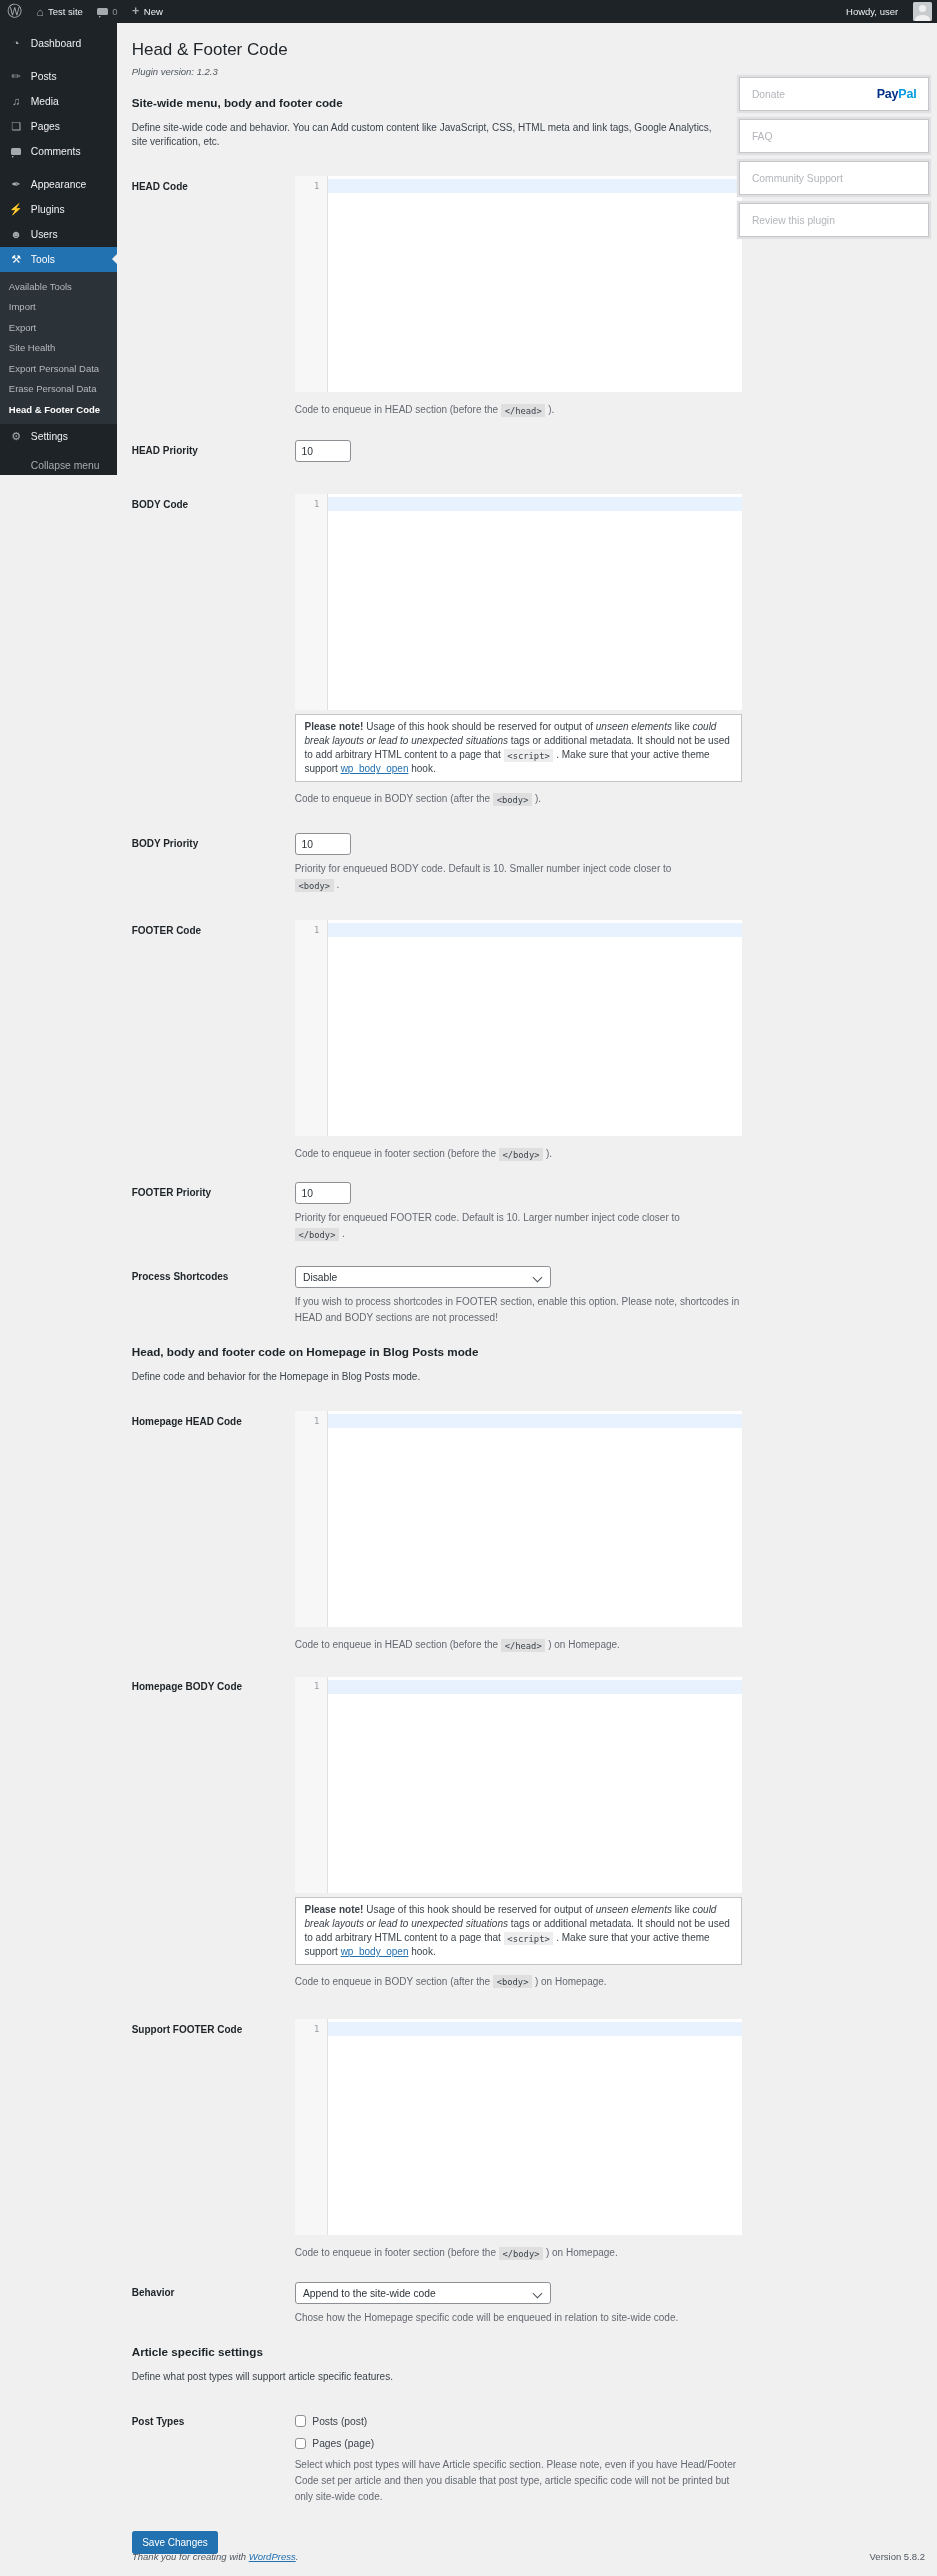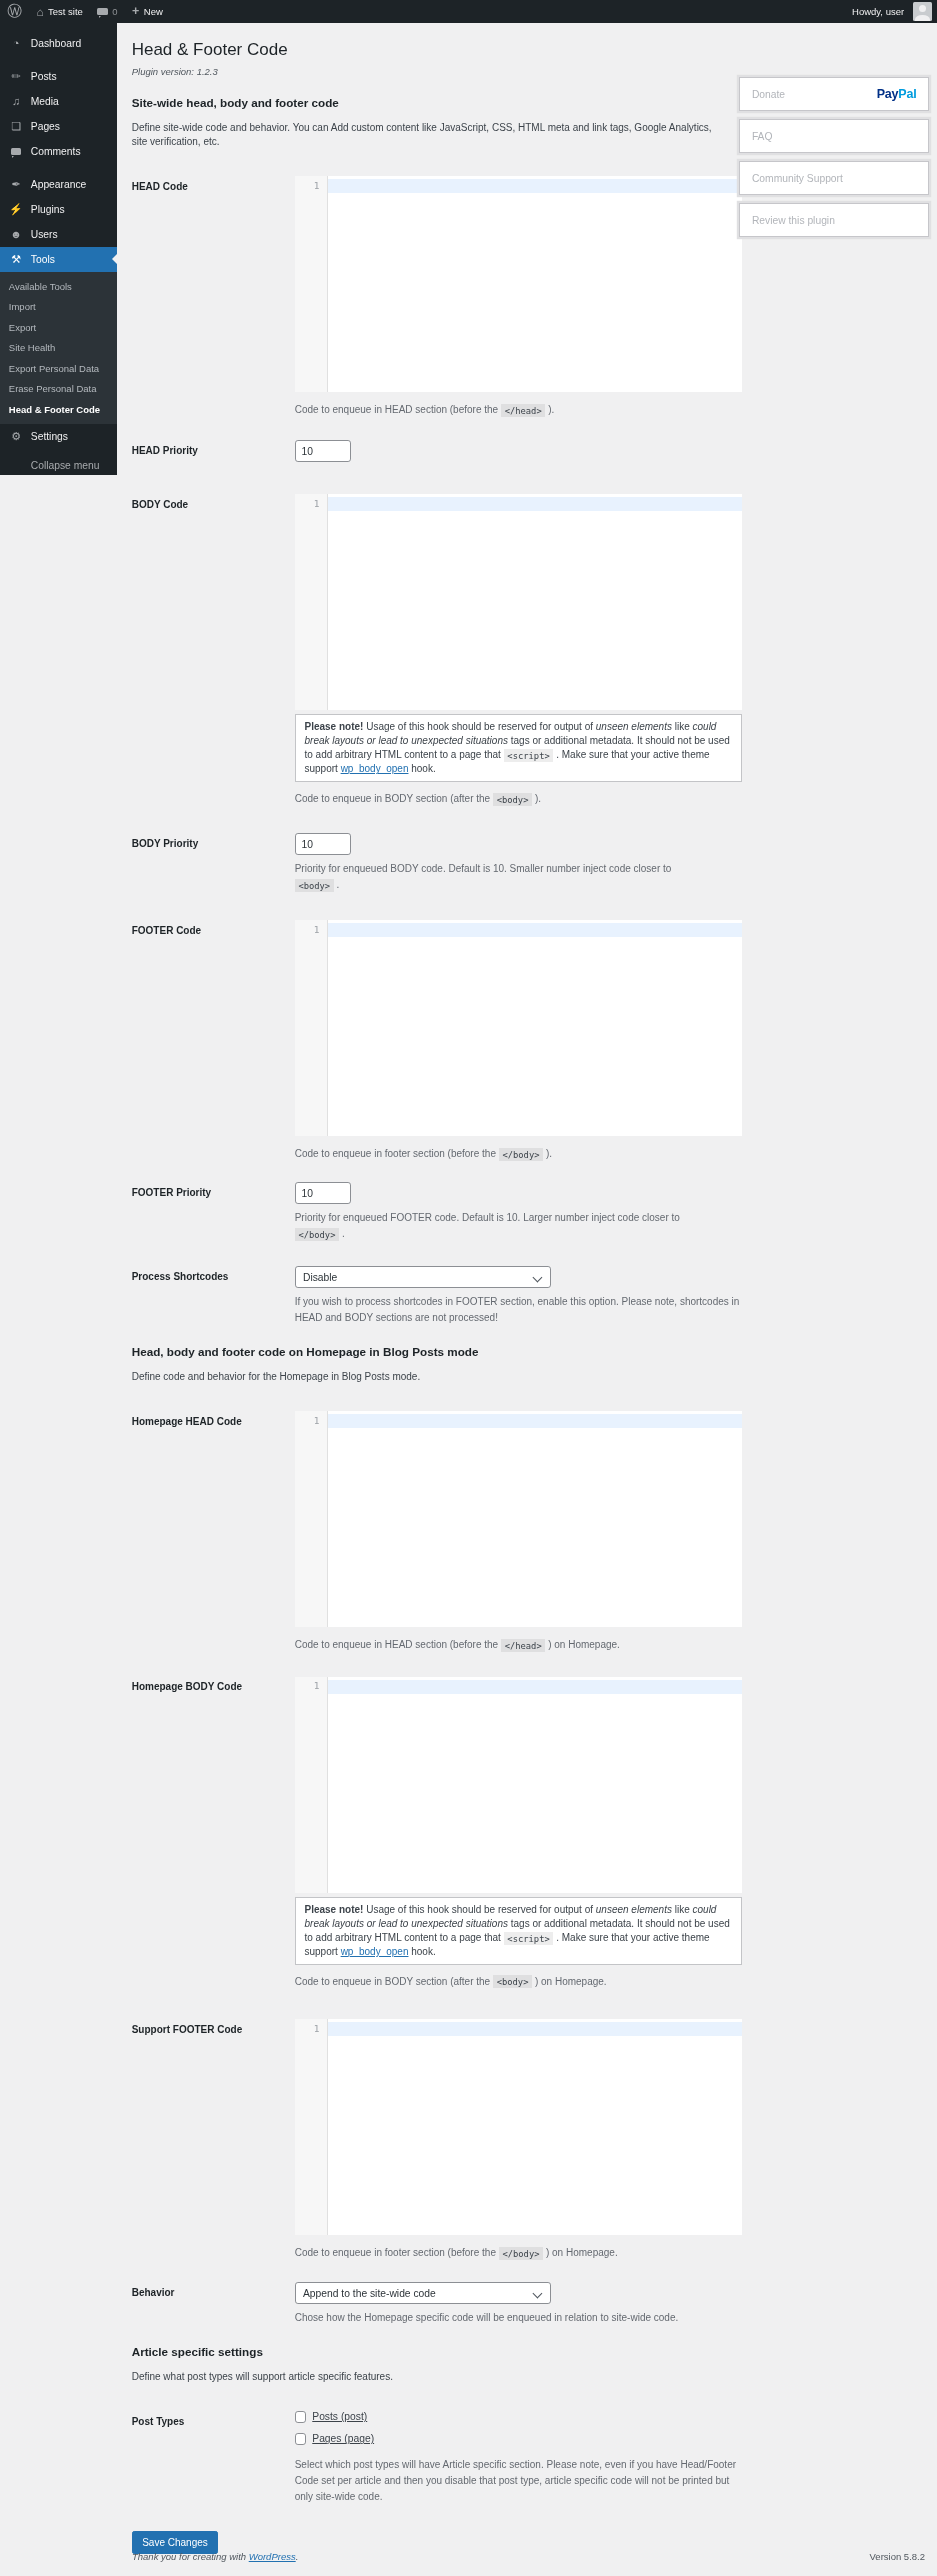--- a/index.html
+++ b/index.html
@@ -14,21 +14,21 @@
     background:#1d2327; color:#f0f0f1; display:flex; align-items:center;
     font-size:9.5px; z-index:10;
   }
   .ab-item { display:flex; align-items:center; gap:4.4px; padding:0 7.3px; height:23.4px; color:#f0f0f1; }
   .ab-icon { color:#a7aaad; font-size:11.7px; line-height:1; }
   .wp-logo-glyph { font-size:14.7px; color:#a7aaad; }
   .ab-count { color:#8d9094; }
   .bubble { width:10.3px; height:7.3px; background:#a7aaad; border-radius:1.5px; position:relative; display:inline-block; }
   .bubble::after { content:""; position:absolute; left:1.5px; bottom:-2.9px; border:2.9px solid transparent; border-top-color:#a7aaad; border-left-color:#a7aaad; border-width:2.9px 2.9px 0 0; }
   .ab-plus { font-size:12.5px; font-weight:bold; color:#a7aaad; line-height:1; }
-  .ab-right { margin-left:auto; display:flex; align-items:center; gap:9px; padding-right:5.9px; }
+  .ab-right { margin-left:auto; display:flex; align-items:center; gap:15px; padding-right:5.9px; }
   .avatar { width:19px; height:19px; background:#c9cccf; border-radius:1.5px; position:relative; overflow:hidden; }
   .avatar::before { content:""; position:absolute; top:2.9px; left:5.9px; width:7.3px; height:7.3px; border-radius:50%; background:#f0f0f1; }
   .avatar::after { content:""; position:absolute; bottom:-2.9px; left:2.2px; width:14.7px; height:8.8px; border-radius:50% 50% 0 0; background:#f0f0f1; }
   
   .sidebar {
     position:absolute; top:23.4px; left:0; width:117px; height:452px;
     background:#1d2327; color:#f0f0f1; font-size:10.3px;
   }
   .menu { padding-top:8px; }
   .m-item { display:flex; align-items:center; height:25px; padding:0 5.9px 0 8.8px; gap:7.3px; cursor:pointer; }
@@ -82,21 +82,21 @@
   }
   .selectbox {
     width:256px; height:22px; border:0.7px solid #8c8f94; border-radius:2.9px; background:#fff;
     display:flex; align-items:center; padding:0 22px 0 7.3px; font-size:10.3px; color:#2c3338;
     position:relative; cursor:pointer;
   }
   .selectbox::after {
     content:""; position:absolute; right:8.8px; top:6.6px; width:5.9px; height:5.9px;
     border-right:1.5px solid #50575e; border-bottom:1.5px solid #50575e; transform:rotate(45deg);
   }
-  .cb-row { display:flex; align-items:flex-start; gap:5.9px; height:16px; font-size:10.3px; color:#3c434a;text-decoration:underline; }
+  .cb-row { display:flex; align-items:flex-end; gap:5.9px; height:16px; font-size:10.3px; color:#3c434a; }
   .checkbox {
     appearance:none; -webkit-appearance:none; width:11.7px; height:11.7px; margin:0;
     border:0.7px solid #8c8f94; border-radius:2.9px; background:#fff; cursor:pointer;
   }
   .save-btn {
     margin-top:26px; display:inline-block; background:#2271b1; border:0.7px solid #2271b1;
     color:#fff; font-size:10px; padding:5.1px 9.5px; border-radius:2.2px; cursor:pointer;
     font-family:"Liberation Sans",sans-serif;
   }
   
@@ -224,21 +224,21 @@
   <div class="card">
     <span>Review this plugin</span>
   </div>
 </div>
 
 <div class="content">
   <div class="main-col">
     <h1 class="page-title">Head &amp; Footer Code</h1>
     <p class="version-line">Plugin version: 1.2.3</p>
 
-    <h2 class="section-h">Site-wide head, body and footer code</h2>
+    <h2 class="section-h">Site-wide menu, body and footer code</h2>
     <p class="section-p">Define site-wide code and behavior. You can Add custom content like JavaScript, CSS, HTML meta and link tags, Google Analytics, site verification, etc.</p>
 
     
     <div class="frow mt28">
       <div class="flabel">HEAD Code</div>
       <div class="ffield">
         <div class="code-editor">
           <div class="gutter"><span>1</span></div>
           <div class="editor-area">
               <div class="active-line"></div>

